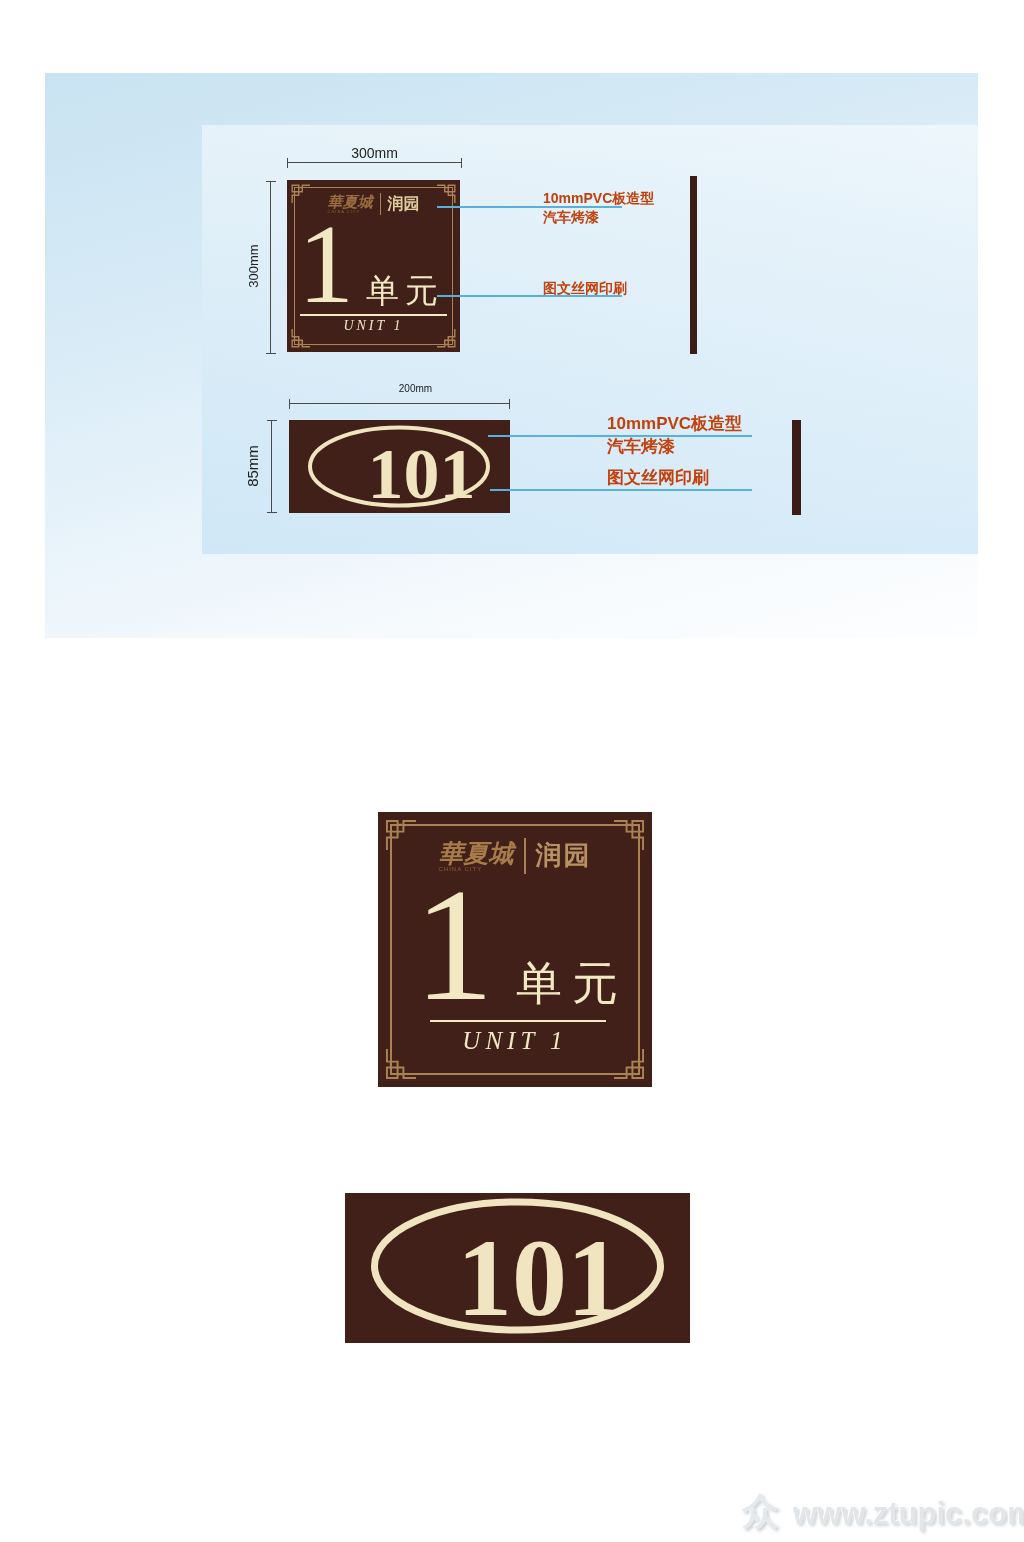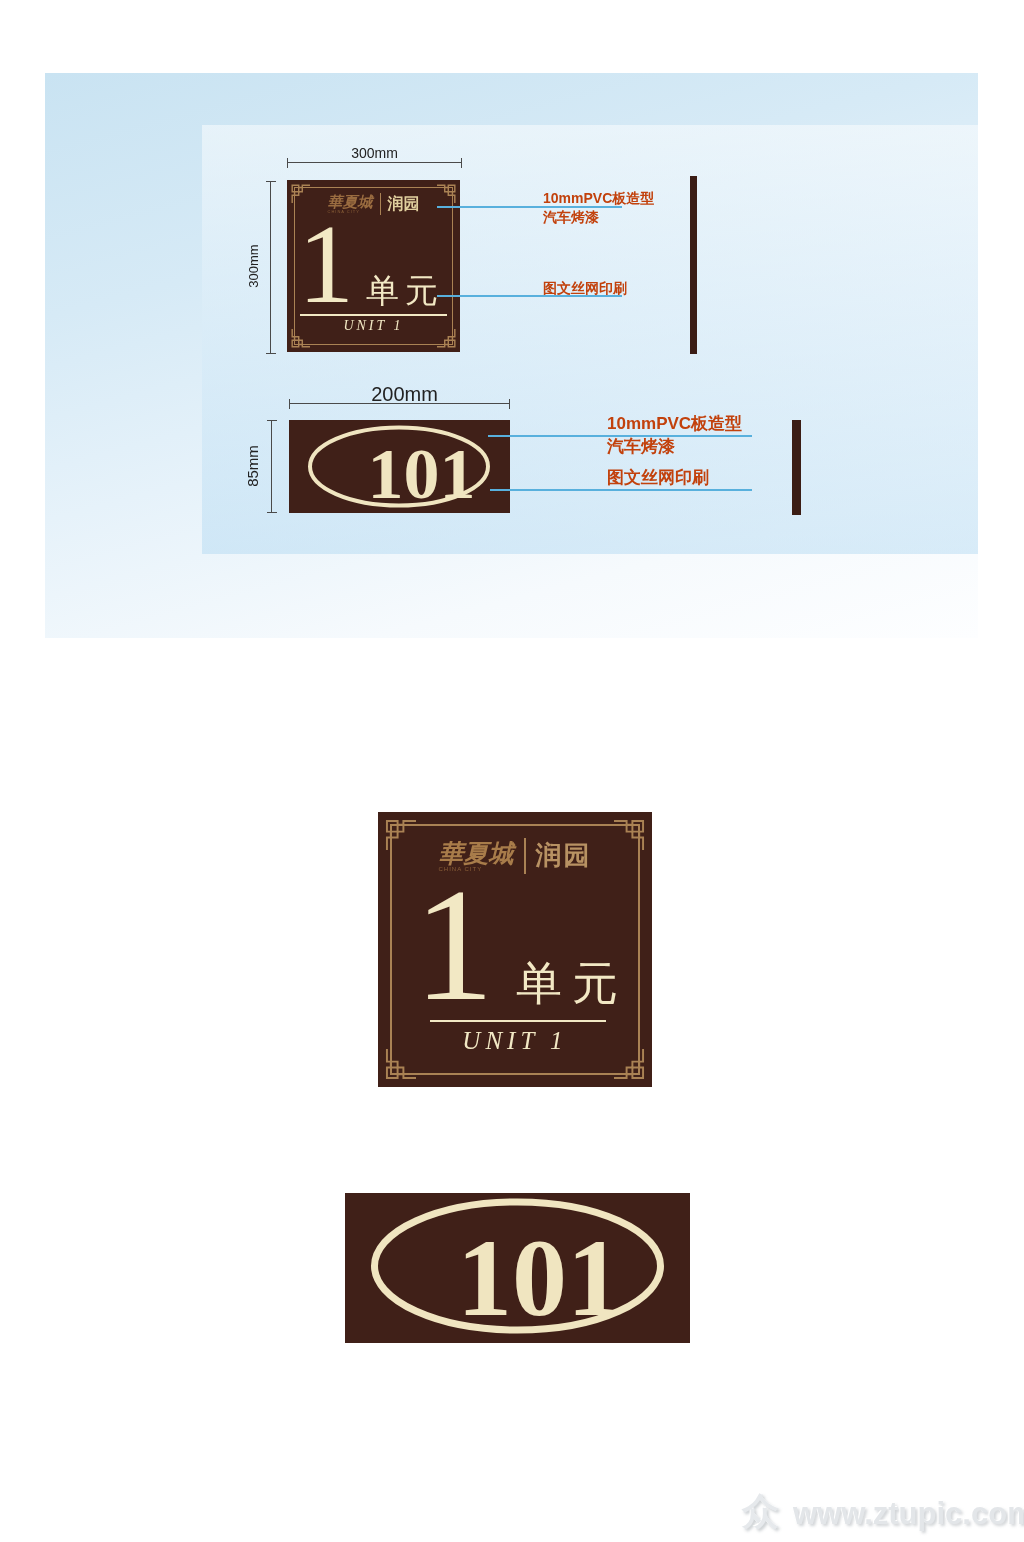--- a/index.html
+++ b/index.html
@@ -146,21 +146,21 @@
 
   <div class="abs leader" style="left:437px; top:206px; width:185px;"></div>
   <div class="abs note note-sm" style="left:543px; top:189px;">
     <div>10mmPVC板造型</div>
     <div>汽车烤漆</div>
   </div>
   <div class="abs leader" style="left:437px; top:295px; width:185px;"></div>
   <div class="abs note note-sm" style="left:543px; top:279px;">图文丝网印刷</div>
   <div class="abs side-bar" style="left:690px; top:176px; width:7px; height:178px;"></div>
 
-  <div class="abs dim-label" style="left:294px; top:383px; width:221px; font-size:20px;">200mm</div>
+  <div class="abs dim-label" style="left:305px; top:383px; width:221px; font-size:10px;">200mm</div>
   <div class="abs dim-h" style="left:289px; top:403px; width:221px;"></div>
   <div class="abs dim-v" style="left:271px; top:420px; height:93px;"></div>
   <div class="abs dim-label rot" style="left:227px; top:458px; width:50px; height:16px; font-size:15px;">85mm</div>
 
   <div class="abs sign" style="left:289px; top:420px; width:221px; height:93px;">
     <svg class="ellipse-svg" width="221" height="93" viewBox="0 0 221 93">
       <ellipse cx="110" cy="46.5" rx="89" ry="39" fill="none" stroke="#f0e5c0" stroke-width="4"></ellipse>
     </svg>
     <div class="room-num" style="top:13px; font-size:72px;">101</div>
   </div>

